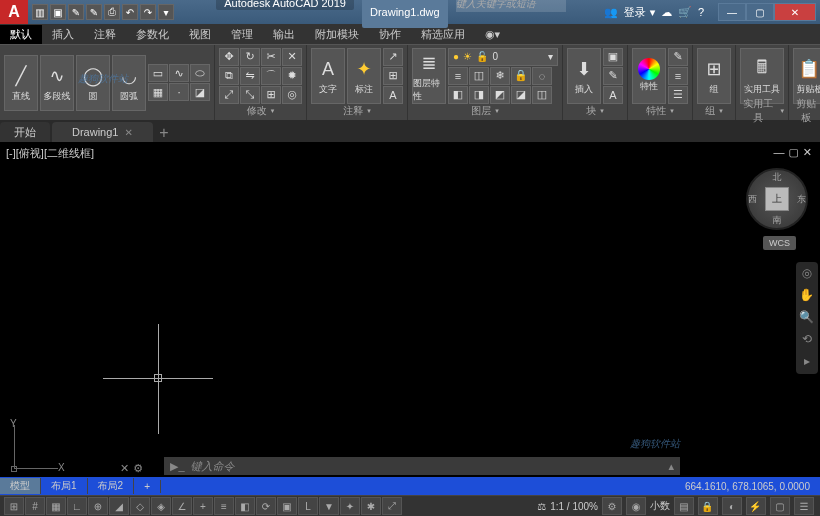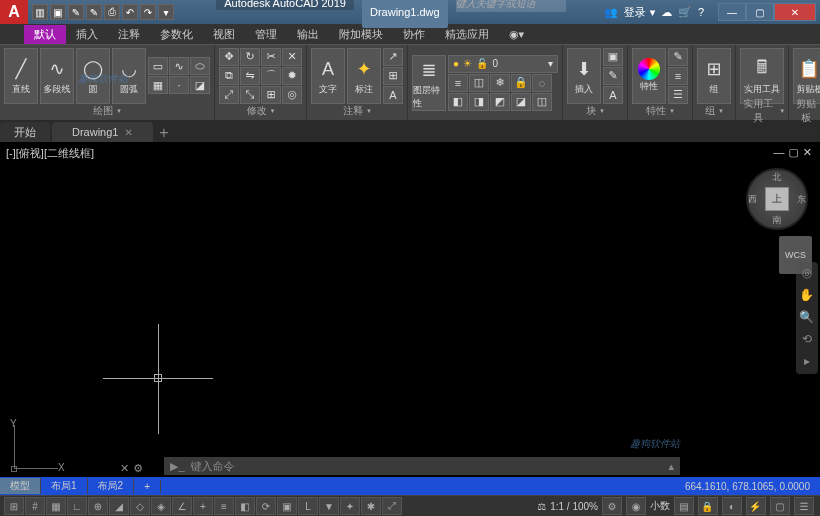--- a/index.html
+++ b/index.html
@@ -16,21 +16,21 @@
 .title-right { display: flex; align-items: center; gap: 6px; padding-right: 4px; }
 .user-btn { display: flex; align-items: center; gap: 4px; font-size: 11px; cursor: pointer; }
 .win-controls { display: flex; margin-left: 8px; }
 .win-btn { width: 28px; height: 18px; border: 1px solid #5a7a9a; display: flex; align-items: center; justify-content: center; cursor: pointer; font-size: 10px; }
 .win-btn.min { background: #4a6a8a; }
 .win-btn.max { background: #4a6a8a; }
 .win-btn.close { background: #c94040; width: 42px; }
 
 .menubar { height: 20px; background: #333; display: flex; align-items: center; font-size: 11px; color: #ccc; }
 .menu-item { padding: 2px 10px; cursor: pointer; }
-.menu-item.active { background: #a21caf; color: #fff; margin-left: 24px; }
+.menu-item.active { background: #000000; color: #fff; }
 
 .ribbon { height: 76px; background: #444; border-top: 1px solid #555; display: flex; }
 .ribbon-panel { border-right: 1px solid #333; padding: 2px 4px; display: flex; flex-direction: column; }
 .ribbon-content { flex: 1; display: flex; align-items: center; gap: 2px; }
 .ribbon-label { text-align: center; font-size: 10px; color: #aaa; height: 14px; display: flex; align-items: center; justify-content: center; gap: 4px; }
 .ribbon-label::after { content: "▾"; font-size: 7px; }
 .rbtn { background: #555; border: 1px solid #666; cursor: pointer; display: flex; flex-direction: column; align-items: center; justify-content: center; color: #ddd; }
 .rbtn-big { width: 34px; height: 56px; font-size: 9px; }
 .rbtn-big .ico { font-size: 18px; height: 28px; display: flex; align-items: center; }
 .rbtn-sm { width: 20px; height: 18px; font-size: 11px; }
@@ -52,21 +52,21 @@
 .ucs { position: absolute; bottom: 20px; left: 14px; color: #888; font-size: 10px; }
 .ucs-x { position: absolute; bottom: 8px; left: 14px; width: 44px; height: 1px; background: #666; }
 .ucs-y { position: absolute; bottom: 8px; left: 14px; width: 1px; height: 44px; background: #666; }
 .ucs-box { position: absolute; bottom: 5px; left: 11px; width: 6px; height: 6px; border: 1px solid #666; }
 .compass { position: absolute; top: 26px; right: 12px; width: 62px; height: 62px; border-radius: 50%; background: radial-gradient(#555, #333); border: 2px solid #222; display: flex; align-items: center; justify-content: center; color: #aaa; font-size: 9px; }
 .compass-cube { width: 24px; height: 24px; background: #bbb; color: #333; display: flex; align-items: center; justify-content: center; font-size: 10px; border: 1px solid #888; }
 .compass .n { position: absolute; top: 1px; }
 .compass .s { position: absolute; bottom: 1px; }
 .compass .e { position: absolute; right: 0px; }
 .compass .w { position: absolute; left: 0px; }
-.wcs { position: absolute; top: 94px; right: 8px; background: #555; color: #ccc; font-size: 9px; padding: 14px 6px; border-radius: 2px; }
+.wcs { position: absolute; top: 94px; right: 24px; background: #555; color: #ccc; font-size: 9px; padding: 2px 6px; border-radius: 2px; }
 .navbar { position: absolute; right: 2px; top: 120px; width: 22px; background: rgba(80,80,80,0.5); border-radius: 4px; padding: 4px 0; display: flex; flex-direction: column; align-items: center; gap: 6px; }
 .navbar div { width: 16px; height: 16px; color: #888; font-size: 12px; cursor: pointer; text-align: center; }
 
 .cmdline { position: absolute; bottom: 2px; left: 164px; right: 140px; height: 18px; background: #3a3a3a; display: flex; align-items: center; font-size: 11px; color: #888; }
 .cmd-tools { position: absolute; bottom: 2px; left: 120px; display: flex; gap: 4px; color: #888; font-size: 11px; }
 
 .layouttabs { height: 18px; background: #1d4ed8; display: flex; align-items: center; font-size: 10px; color: #ccc; }
 .ltab { padding: 1px 10px; cursor: pointer; border-right: 1px solid #444; }
 .ltab.active { background: #5a7a9a; }
 
@@ -146,21 +146,20 @@
         </div>
       <div class="rbtn-grid">
         <div class="rbtn rbtn-sm">▭</div>
         <div class="rbtn rbtn-sm">∿</div>
         <div class="rbtn rbtn-sm">⬭</div>
         <div class="rbtn rbtn-sm">▦</div>
         <div class="rbtn rbtn-sm">·</div>
         <div class="rbtn rbtn-sm">◪</div>
       </div>
     </div>
-    <div class="ribbon-label">绘图</div>
   </div>
   <div class="ribbon-panel">
     <div class="ribbon-content">
       <div class="rbtn-grid4">
         <div class="rbtn rbtn-sm">✥</div>
         <div class="rbtn rbtn-sm">↻</div>
         <div class="rbtn rbtn-sm">✂</div>
         <div class="rbtn rbtn-sm">✕</div>
         <div class="rbtn rbtn-sm">⧉</div>
         <div class="rbtn rbtn-sm">⇋</div>
@@ -215,20 +214,21 @@
         </div>
         <div style="display:flex;gap:1px">
           <div class="rbtn rbtn-sm">◧</div>
           <div class="rbtn rbtn-sm">◨</div>
           <div class="rbtn rbtn-sm">◩</div>
           <div class="rbtn rbtn-sm">◪</div>
           <div class="rbtn rbtn-sm">◫</div>
         </div>
       </div>
     </div>
+    <div class="ribbon-label">图层</div>
   </div>
   <div class="ribbon-panel">
     <div class="ribbon-content">
       <div class="rbtn rbtn-big">
           <span class="ico">⬇</span>
           <span>插入</span>
         </div>
       <div class="rbtn-grid" style="grid-template-columns:20px">
         <div class="rbtn rbtn-sm">▣</div>
         <div class="rbtn rbtn-sm">✎</div>
@@ -321,21 +321,21 @@
     <div>🔍</div>
     <div>⟲</div>
     <div>▸</div>
   </div>
   <div class="cmd-tools">
     <span>✕</span>
     <span>⚙</span>
   </div>
   <div class="cmdline">
     <span style="padding:0 6px">▶_</span>
-    <span style="">键入命令</span>
+    <span style="font-style:italic">键入命令</span>
     <span style="margin-left:auto;padding:0 6px">▴</span>
   </div>
   <span class="watermark" style="bottom:26px;right:140px">趣狗软件站</span>
 </div>
 
 <div class="layouttabs">
   <div class="ltab active">模型</div>
   <div class="ltab">布局1</div>
   <div class="ltab">布局2</div>
   <div class="ltab">+</div>

